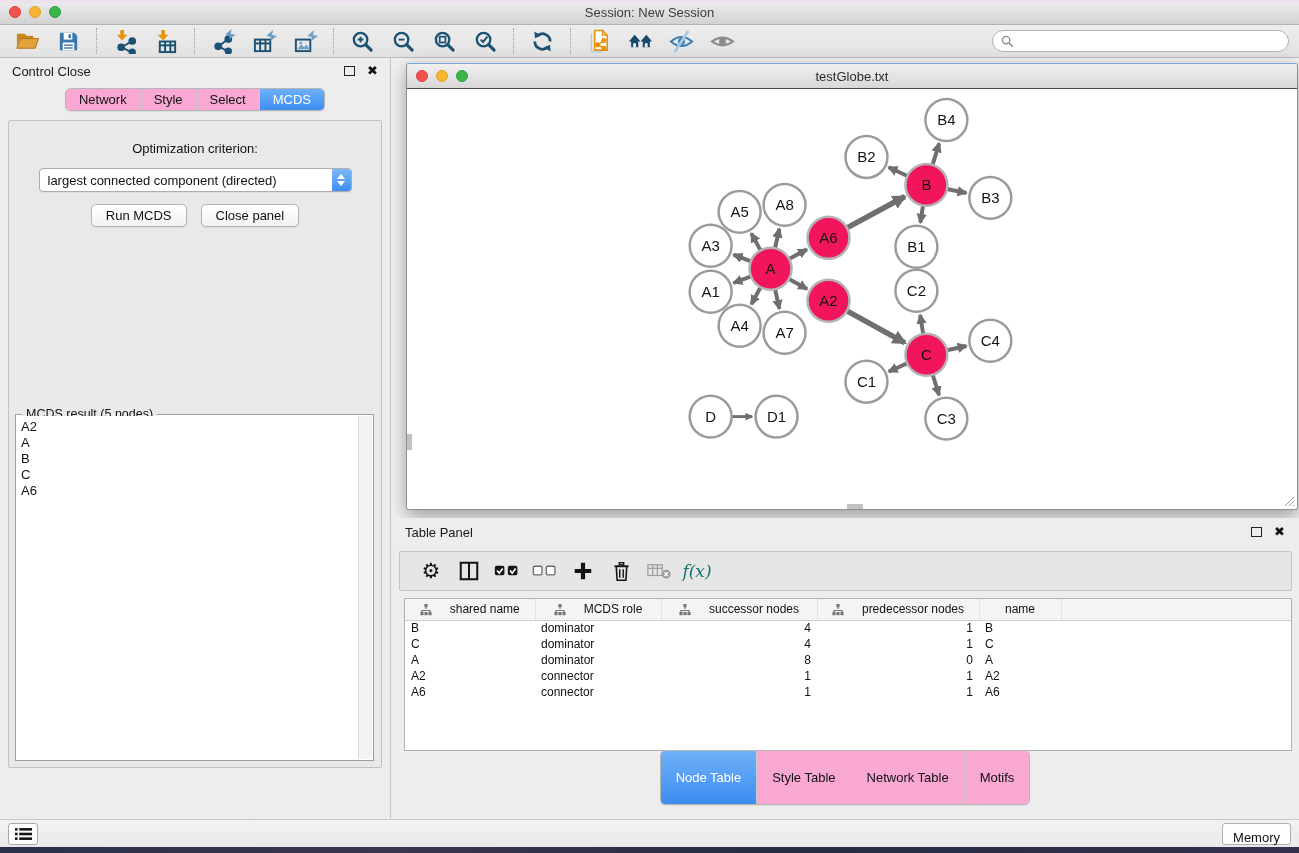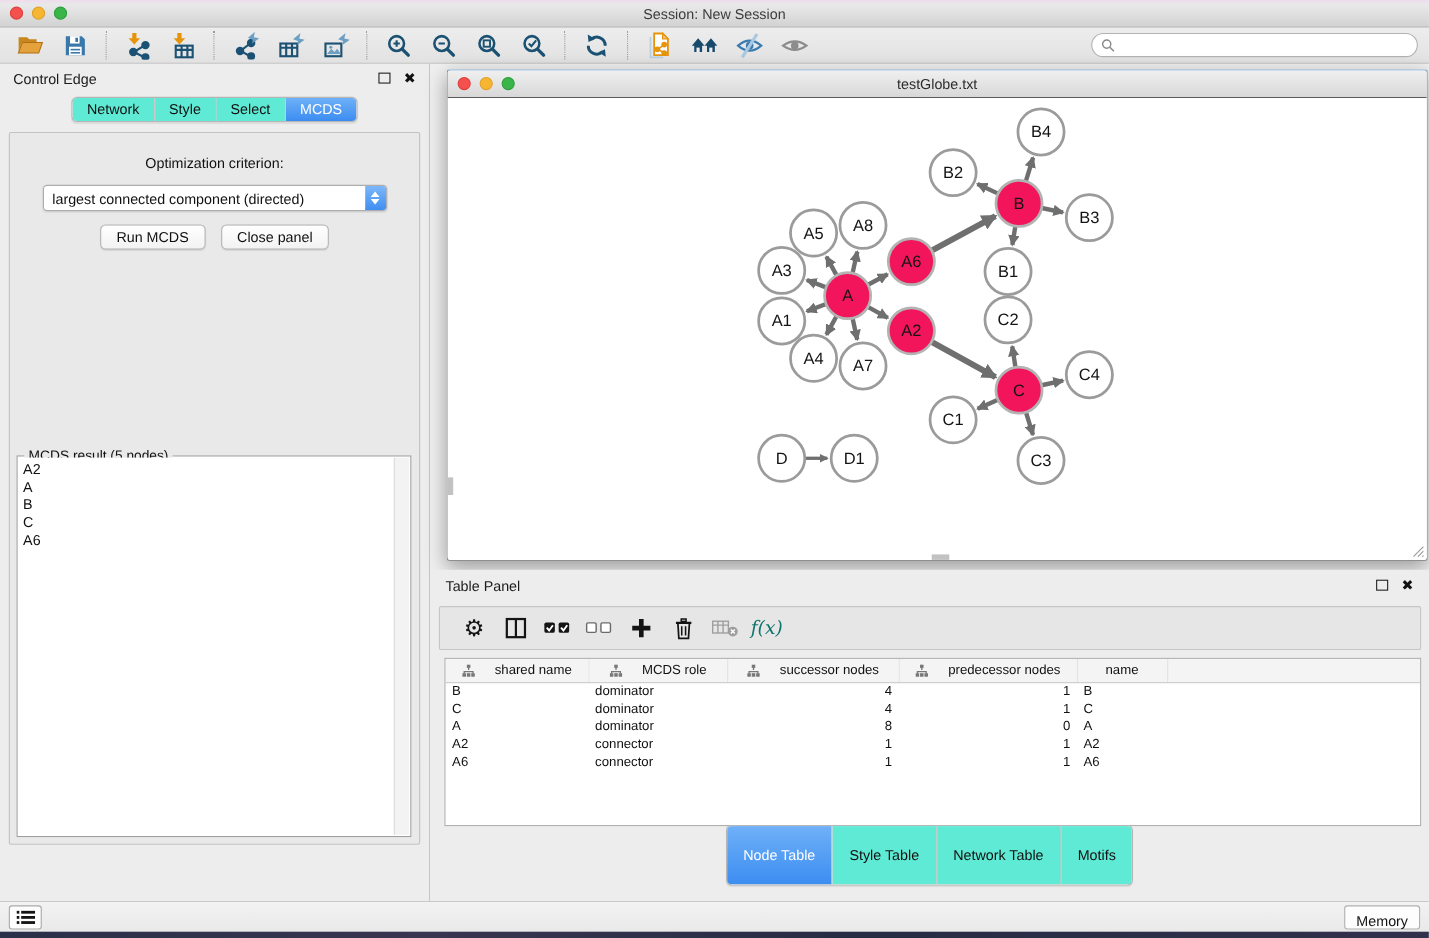--- a/index.html
+++ b/index.html
@@ -33,21 +33,21 @@
 
   
   .cpanel { width:391px; flex:0 0 auto; background:#ededed; border-right:1px solid #c6c6c6; position:relative; }
   .panel-head { height:26px; display:flex; align-items:center; padding:0 12px; font-size:13px; color:#1a1a1a; }
   .panel-head .ph-icons { margin-left:auto; display:flex; gap:12px; align-items:center; }
   .float-ico { width:11px; height:10px; border:1.5px solid #222; display:inline-block; }
   .close-ico { font-size:13px; font-weight:bold; color:#111; line-height:10px; }
   .cp-tabs { display:flex; justify-content:center; margin-top:4px; }
   .seg { display:inline-flex; border:1px solid #b6b6b6; border-radius:5px; overflow:hidden; background:#fff;
     box-shadow:0 1px 1px rgba(0,0,0,.08); }
-  .seg button { border:none; background:#5eead4; padding:3px 13px; font-size:13px; color:#111;
+  .seg button { border:none; background:#f9a8d4; padding:3px 13px; font-size:13px; color:#111;
     border-right:1px solid #c9c9c9; font-family:inherit; }
   .seg button:last-child { border-right:none; }
   .seg button.sel { background:linear-gradient(#6fb0f8,#3c8df1); color:#fff; }
   .cp-content { position:absolute; left:8px; right:8px; top:62px; bottom:51px;
     border:1px solid #c2c2c2; background:#e9e9e9; border-radius:2px; }
   .opt-label { text-align:center; font-size:13px; color:#111; margin-top:20px; }
   .selectwrap { margin:12px auto 0; width:313px; height:24px; background:#fff; border:1px solid #adadad;
     border-radius:4px; display:flex; align-items:center; position:relative; box-shadow:0 1px 1px rgba(0,0,0,.06);}
   .selectwrap .selval { font-size:13px; padding-left:8px; color:#111; flex:1; white-space:nowrap; overflow:hidden;}
   .spinner { width:19px; height:22px; margin:0; border-radius:0 3px 3px 0; background:linear-gradient(#7db7f8,#3f8ef2);
@@ -277,21 +277,21 @@
           <line x1="8.6" y1="8.6" x2="12.5" y2="12.5" stroke="#8a8a8a" stroke-width="1.6"></line>
         </svg>
       <input type="text" placeholder="" style="">
     </div>
   </div>
 
   <div class="body">
 
     <div class="cpanel">
       <div class="panel-head">
-        <span>Control Edge</span>
+        <span>Control Close</span>
         <span class="ph-icons">
           <span class="float-ico"></span>
           <span class="close-ico">✖</span>
         </span>
       </div>
       <div class="cp-tabs">
         <span class="seg" id="cp-tabs">
             <button>Network</button>
             <button>Style</button>
             <button>Select</button>

